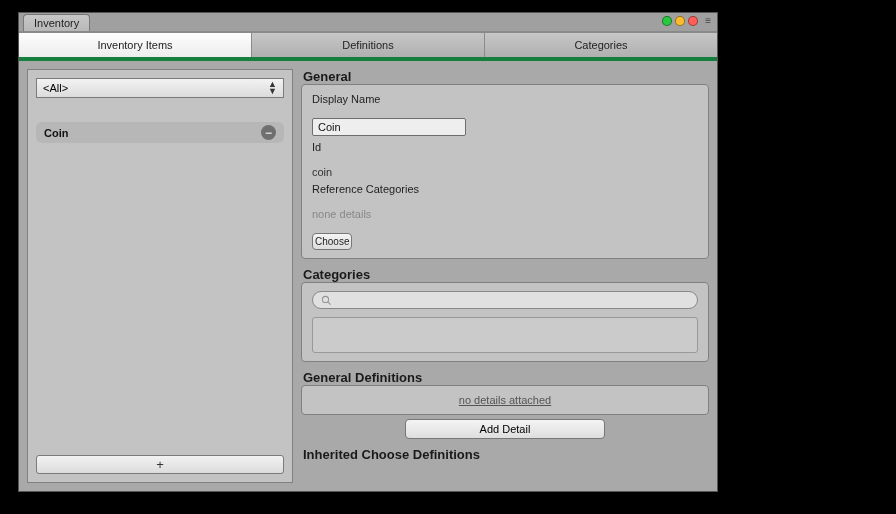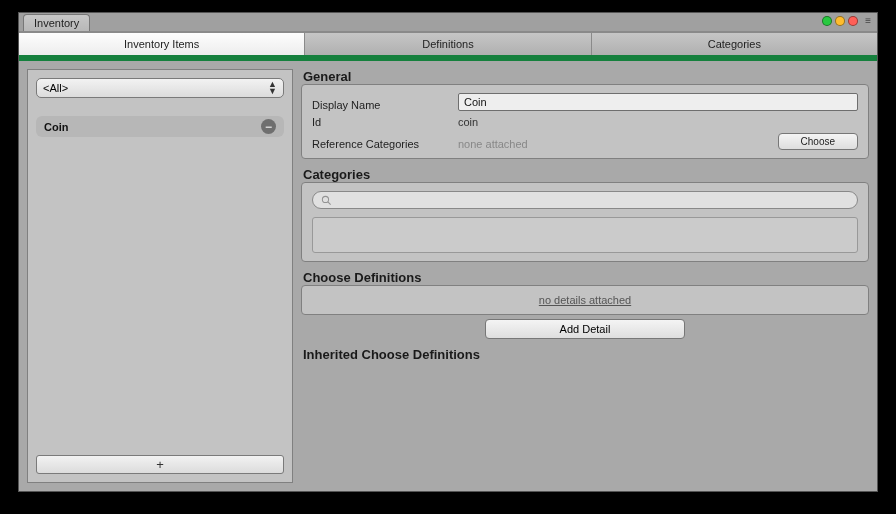--- a/index.html
+++ b/index.html
@@ -1,20 +1,20 @@
 <!DOCTYPE html>
 <html><head>
 <meta charset="utf-8">
 <style>
   * { box-sizing: border-box; margin: 0; padding: 0; font-family: Arial, Helvetica, sans-serif; }
   body { background: #000; width: 896px; height: 514px; overflow: hidden; }
   .window {
     position: absolute;
     left: 18px; top: 12px;
-    width: 860px; height: 480px;
+    width: 700px; height: 480px;
     background: #a9a9a9;
     border: 1px solid #555;
     display: flex; flex-direction: column;
   }
   .tabstrip {
     height: 18px;
     background: #a0a0a0;
     display: flex; align-items: flex-end;
     position: relative;
   }
@@ -31,21 +31,21 @@
   .traffic {
     position: absolute; right: 6px; top: 2px;
     display: flex; gap: 3px; align-items: center;
   }
   .dot { width: 10px; height: 10px; border-radius: 5px; border: 1px solid rgba(0,0,0,.4); }
   .dot.g { background:#28c940; } .dot.y{background:#ffbd2e;} .dot.r{background:#ff5f57;}
   .menu-icon { margin-left: 4px; font-size: 10px; color:#444; cursor:pointer; }
   .chrome-divider { height: 2px; background:#8a8a8a; }
   .main-tabs {
     display: flex; height: 28px;
-    border-bottom: 6px solid #15803d;
+    border-bottom: 4px solid #15803d;
   }
   .main-tab {
     flex:1;
     display:flex; align-items:center; justify-content:center;
     font-size: 11px; color:#222;
     border-right: 1px solid #8a8a8a;
     background: linear-gradient(#c6c6c6,#b0b0b0);
     cursor:pointer;
   }
   .main-tab:last-child { border-right:none; }
@@ -61,25 +61,25 @@
   .left {
     width: 266px;
     border: 1px solid #808080;
     background:#c3c3c3;
     display:flex; flex-direction:column;
     padding:8px;
   }
   .dropdown {
     background: linear-gradient(#f2f2f2,#dcdcdc);
     border:1px solid #7a7a7a;
-    border-radius:5px;
+    border-radius:0;
     font-size:11px; padding:2px 6px;
     display:flex; justify-content:space-between; align-items:center;
     cursor:pointer;
-    margin-bottom:18px;
+    margin-bottom:24px;
   }
   .dropdown .arrows { font-size:9px; line-height:7px; color:#333; }
   .list { flex:1; }
   .list-item {
     display:flex; align-items:center;
     background:#b7b7b7;
     border-radius:6px;
     padding:3px 8px;
     font-size:11px; color:#111;
     font-weight: bold;
@@ -108,42 +108,43 @@
     font-size:13px; font-weight:bold; color:#1a1a1a;
     margin-left:2px;
   }
   .box {
     border:1px solid #808080;
     border-radius:4px;
     background:#c3c3c3;
     padding:8px 10px;
   }
   .field-row {
-    display:flex; align-items:flex-end;
+    display:flex; align-items:flex-start;
     font-size:11px; color:#222;
     margin-bottom:5px;
-    gap:6px;
+    gap:13px;
+    flex-direction:column;
   }
   .field-row:last-child { margin-bottom:0; }
   .field-label { width:140px; }
   .text-input {
     flex:1;
     background:#eeeeee;
     border:1px solid #6e6e6e;
     border-radius:2px;
     font-size:11px;
     padding:2px 5px;
     color:#111;
   }
   .readonly-val { flex:1; font-size:11px; color:#333; }
   .muted { color:#888; }
   .choose-btn {
     background: linear-gradient(#f4f4f4,#dedede);
     border:1px solid #777; border-radius:4px;
-    font-size:10px; padding:2px 22px;
+    font-size:10px; padding:2px 2px;
     cursor:pointer;
   }
   .search-wrap {
     display:flex; align-items:center;
     background:#e0e0e0;
     border:1px solid #888; border-radius:11px;
     padding:2px 8px;
     margin-bottom:8px;
   }
   .search-wrap svg { width:11px; height:11px; opacity:.55; margin-right:4px; }
@@ -220,42 +221,42 @@
           <div class="field-row">
             <span class="field-label">Display Name</span>
             <input class="text-input" type="text" value="Coin" style="">
           </div>
           <div class="field-row">
             <span class="field-label">Id</span>
             <span class="readonly-val">coin</span>
           </div>
           <div class="field-row">
             <span class="field-label">Reference Categories</span>
-            <span class="readonly-val muted">none attached</span>
+            <span class="readonly-val muted">none details</span>
             <span class="choose-btn">Choose</span>
           </div>
         </div>
       </div>
 
       <div>
         <div class="section-label">Categories</div>
         <div class="box">
           <div class="search-wrap">
             <svg viewBox="0 0 16 16">
                 <circle cx="6.5" cy="6.5" r="4.5" fill="none" stroke="#555" stroke-width="1.5"></circle>
                 <line x1="10" y1="10" x2="14" y2="14" stroke="#555" stroke-width="1.5"></line>
               </svg>
             <input class="search-input" type="text" placeholder="" style="">
           </div>
           <div class="empty-inner"></div>
         </div>
       </div>
 
       <div>
-        <div class="section-label">Choose Definitions</div>
+        <div class="section-label">General Definitions</div>
         <div class="placeholder-box">no details attached</div>
         <div class="center-row" style="margin-top:4px;">
           <div class="wide-btn">Add Detail</div>
         </div>
       </div>
 
       <div>
         <div class="section-label">Inherited Choose Definitions</div>
       </div>
 

